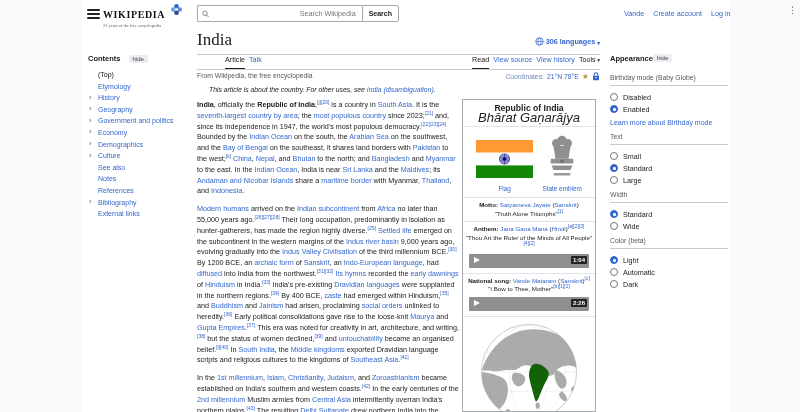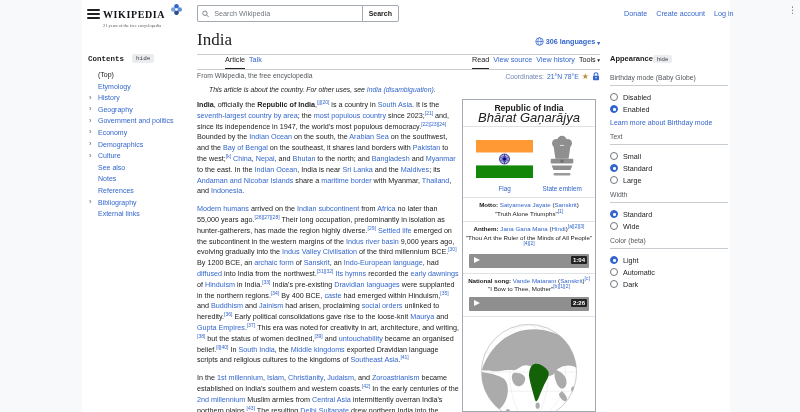--- a/index.html
+++ b/index.html
@@ -9,28 +9,28 @@
   sup.ref{font-size:5px;vertical-align:super;color:#3366cc;line-height:0;}
   b{font-weight:bold;}
   
   .hamburger{position:absolute;left:87px;top:9px;width:13px;height:10px;display:flex;flex-direction:column;justify-content:space-between;cursor:pointer;}
   .hamburger i{display:block;height:1.6px;background:#202122;border-radius:1px;}
   .logo{position:absolute;left:103px;top:4px;width:95px;cursor:pointer;}
   .wordmark{font-family:"Liberation Serif",serif;font-size:10px;font-weight:bold;letter-spacing:.6px;text-transform:uppercase;color:#101418;display:inline-block;}
   .tagline{font-family:"Liberation Serif",serif;font-size:4.4px;color:#54595d;margin-top:1px;}
   .searchwrap{position:absolute;left:197px;top:5px;width:202px;height:17px;display:flex;}
   .searchbox{flex:1;display:flex;align-items:center;border:1px solid #a2a9b1;border-right:none;border-radius:2px 0 0 2px;background:#fff;padding:0 4px;gap:3px;}
-  .searchbox input{border:none;outline:none;font-size:7.2px;color:#202122;width:100%;background:transparent;font-family:"Liberation Sans",sans-serif;}
+  .searchbox input{border:none;outline:none;font-size:7.2px;color:#202122;width:100%;background:transparent;font-family:"Liberation Sans",sans-serif;text-align:right;}
   .searchbox input::placeholder{color:#72777d;}
   .searchbtn{border:1px solid #a2a9b1;background:#fff;border-radius:0 2px 2px 0;font-size:7px;font-weight:bold;color:#202122;padding:0 6px;cursor:pointer;font-family:"Liberation Sans",sans-serif;}
   .toplinks{position:absolute;left:624px;top:9px;display:flex;gap:9px;font-size:7.2px;}
   .ellipsis-v{position:absolute;left:788px;top:5px;font-size:9px;color:#54595d;cursor:pointer;}
   
   .sidebar{position:absolute;left:88px;top:54px;width:100px;}
-  .side-head{display:flex;align-items:center;gap:8px;font-family:Liberation Mono, monospace;}
+  .side-head{display:flex;align-items:center;gap:8px;}
   .side-title{font-size:7.5px;font-weight:bold;}
   .chip{background:#eaecf0;border-radius:2px;font-size:6px;padding:1px 4px;color:#404244;cursor:pointer;}
   .side-list{margin-top:8px;padding-left:10px;display:flex;flex-direction:column;gap:4.4px;}
   .side-item{position:relative;font-size:7px;line-height:7.2px;cursor:pointer;color:#3366cc;}
   .side-item.current{color:#202122;}
   .side-item .chev{position:absolute;left:-9px;top:-0.5px;color:#54595d;font-size:7.5px;}
   
   .page-head{position:absolute;left:197px;top:30px;width:403px;border-bottom:1px solid #c8ccd1;height:24px;}
   h1.title{margin:0;font-family:"Liberation Serif",serif;font-weight:normal;font-size:17px;line-height:20px;}
   .langbtn{position:absolute;right:0;top:7px;font-size:7.2px;color:#3366cc;display:flex;align-items:flex-end;gap:2px;cursor:pointer;font-weight:bold;}
@@ -57,21 +57,21 @@
   .ib-images{display:flex;justify-content:space-evenly;align-items:flex-end;padding:4px 2px 2px;}
   .ib-fig{text-align:center;}
   .ib-cap{font-size:6.4px;margin-top:3px;display:block;}
   .ib-line{font-size:6.2px;line-height:8.5px;text-align:center;}
   .audio{height:14px;background:#8f8f8f;margin:3px 4px 2px;position:relative;border-radius:1px;cursor:pointer;}
   .audio .play{position:absolute;left:5px;top:3.5px;width:0;height:0;border-top:3.5px solid transparent;border-bottom:3.5px solid transparent;border-left:6px solid #fff;}
   .audio .time{position:absolute;right:2px;top:2px;background:#222;color:#fff;font-size:6px;font-weight:bold;padding:1px 2px;border-radius:1px;}
   .mapwrap{text-align:center;padding-top:2px;}
   
   .appearance{position:absolute;left:610px;top:54px;width:118px;}
-  .ap-head{display:flex;align-items:flex-end;margin-bottom:6px;}
+  .ap-head{display:flex;align-items:flex-start;margin-bottom:6px;}
   .ap-title{font-size:7.5px;font-weight:bold;}
   .ap-label{font-size:6.8px;color:#54595d;border-bottom:1px solid #c8ccd1;padding:5px 0 4px;margin-bottom:5px;}
   .ap-opt{display:flex;align-items:center;gap:5px;height:12px;cursor:pointer;}
   .ap-opt-label{font-size:7.2px;}
   .radio{width:8px;height:8px;border:1px solid #72777d;border-radius:50%;background:#fff;display:inline-block;position:relative;flex:none;box-sizing:border-box;}
   .radio.on{background:#36c;border-color:#36c;}
   .radio.on::after{content:"";position:absolute;left:2.3px;top:2.3px;width:2.6px;height:2.6px;background:#fff;border-radius:50%;}
   .ap-link{display:block;font-size:7px;margin:4px 0 2px;}
 </style>
 </head>
@@ -99,21 +99,21 @@
   <div class="searchbox">
     <svg width="8" height="8" viewBox="0 0 10 10">
       <circle cx="4" cy="4" r="3" fill="none" stroke="#72777d" stroke-width="1.2"></circle>
       <line x1="6.3" y1="6.3" x2="9.2" y2="9.2" stroke="#72777d" stroke-width="1.3"></line>
     </svg>
     <input type="text" placeholder="Search Wikipedia" style="">
   </div>
   <button class="searchbtn">Search</button>
 </div>
 <div class="toplinks" id="top-links">
-    <a>Donate</a>
+    <a>Vande</a>
     <a>Create account</a>
     <a>Log in</a>
   </div>
 <div class="ellipsis-v">⋮</div>
 
 <div class="sidebar">
   <div class="side-head">
     <span class="side-title">Contents</span>
     <span class="chip">hide</span>
   </div>

